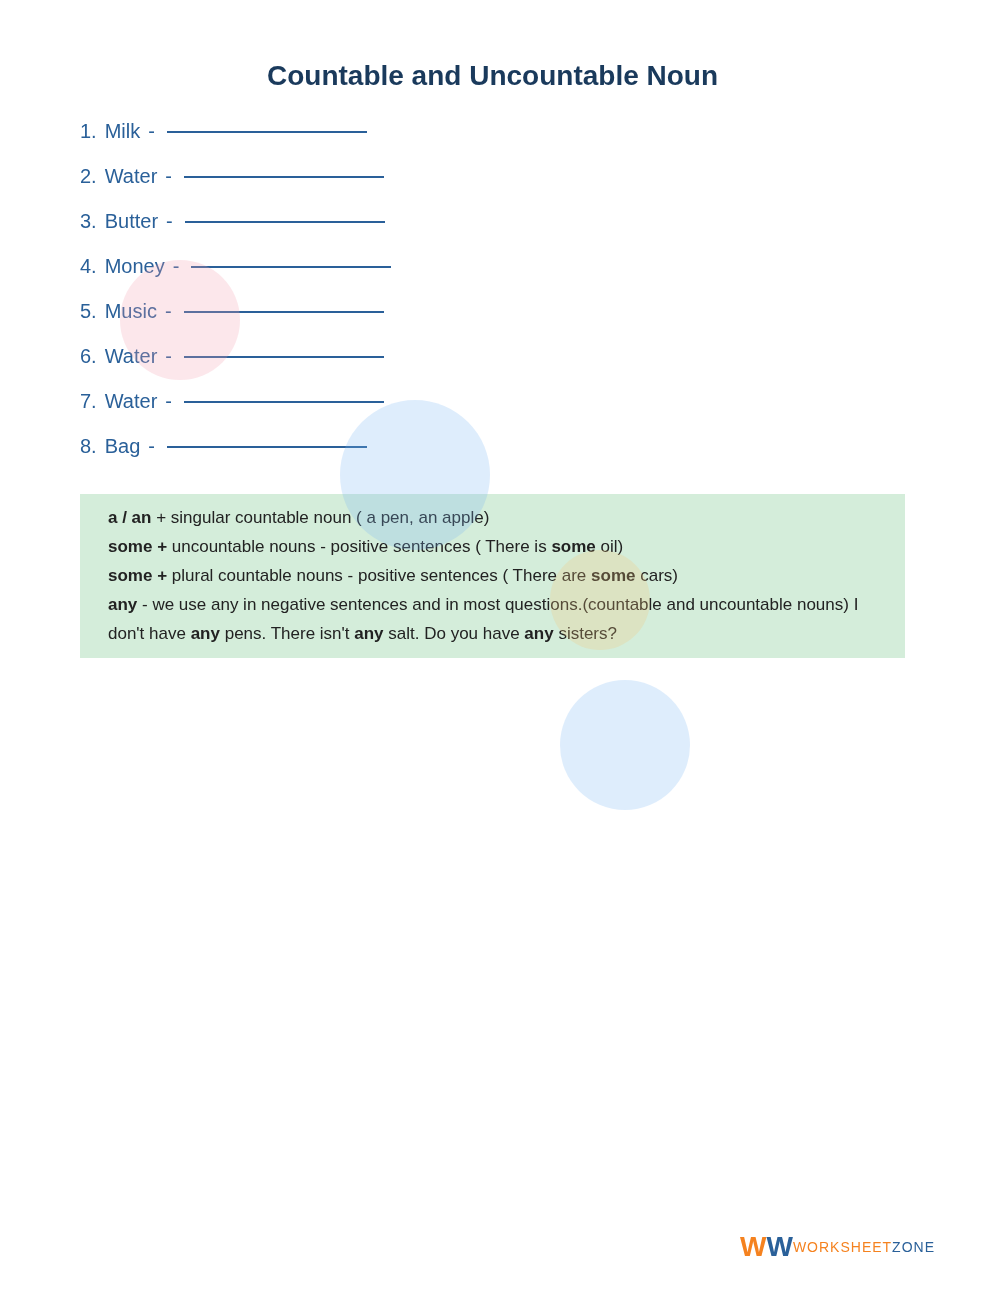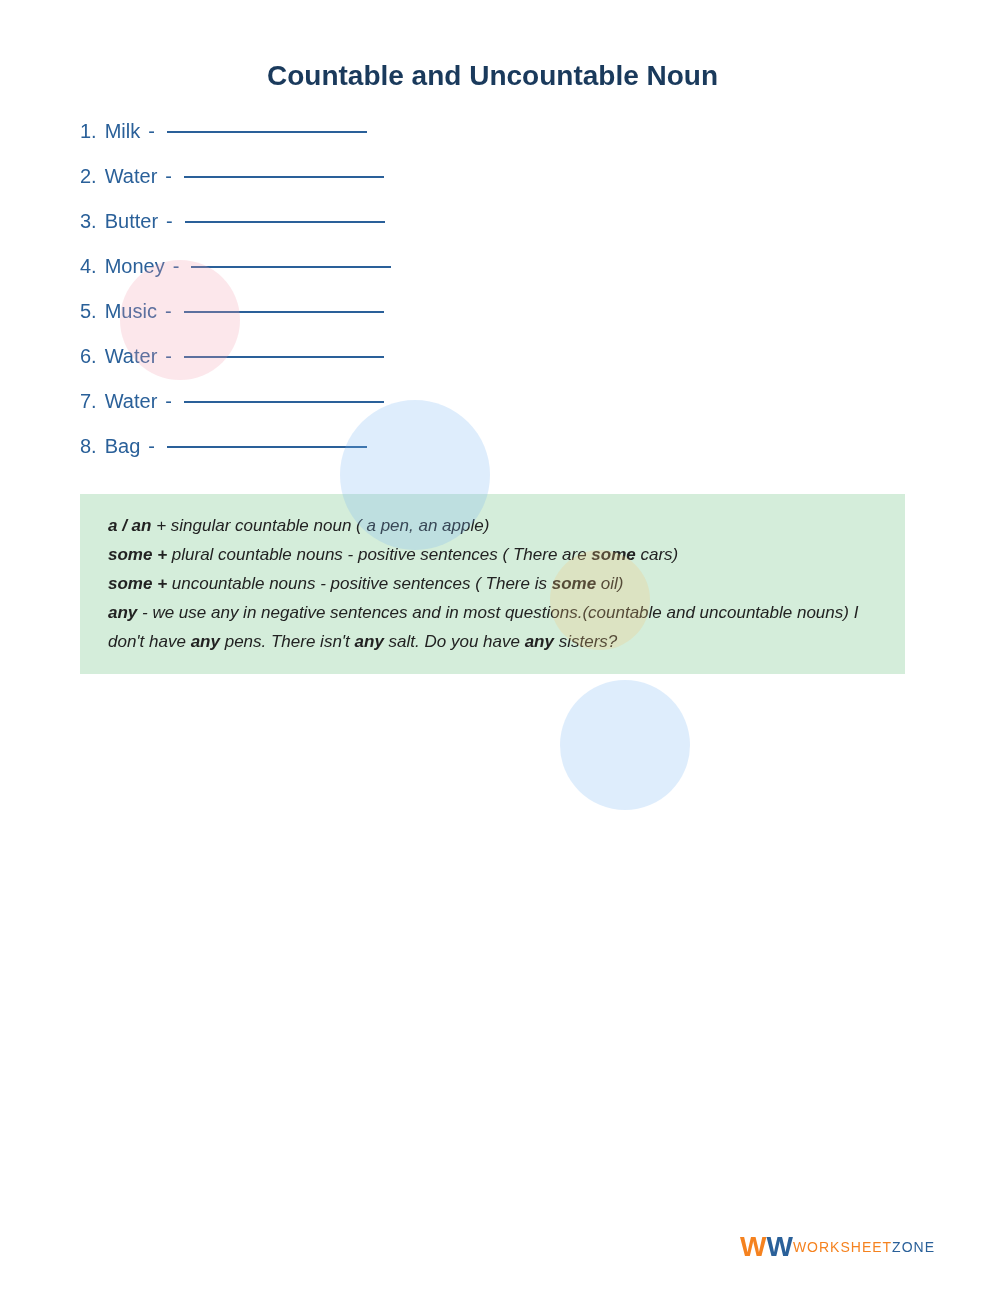--- a/index.html
+++ b/index.html
@@ -94,26 +94,25 @@
     .exercise-list li .line {
       display: inline-block;
       border-bottom: 2px solid #2a6099;
       width: 200px;
       margin-left: 4px;
     }
 
     .info-box {
       background: #d4edda;
       border: none;
-      padding: 18px 28px;
+      padding: 10px 28px;
       font-size: 17px;
       color: #222;
       line-height: 1.7;
       margin-bottom: 40px;
-      font-style: italic;
     }
 
     .info-box b {
       font-weight: bold;
     }
 
     .watermark {
       position: absolute;
       bottom: 28px;
       right: 50px;
@@ -216,24 +215,24 @@
       <span> - </span>
       <span class="line"></span>
     </li>
   </ul>
 
   <div class="info-box">
     <div>
       <b>a / an</b><span> + singular countable noun ( a pen, an apple)</span>
     </div>
     <div>
+      <b>some +</b><span>  uncountable nouns - positive sentences  ( There is <b>some</b> oil)</span>
+    </div>
+    <div>
       <b>some +</b><span> plural countable nouns - positive sentences ( There are <b>some</b> cars)</span>
-    </div>
-    <div>
-      <b>some +</b><span>  uncountable nouns - positive sentences  ( There is <b>some</b> oil)</span>
     </div>
     <div>
       <b>any</b><span> - we use any in negative sentences and in most questions.(countable and uncountable nouns)  I don't have <b>any</b> pens. There isn't <b>any</b> salt. Do you have <b>any</b> sisters?</span>
     </div>
   </div>
 
   <div class="watermark">
     <div class="watermark-logo">
       <span class="w-letters">
         <span class="w-letter-orange">W</span><span class="w-letter-blue">W</span>

